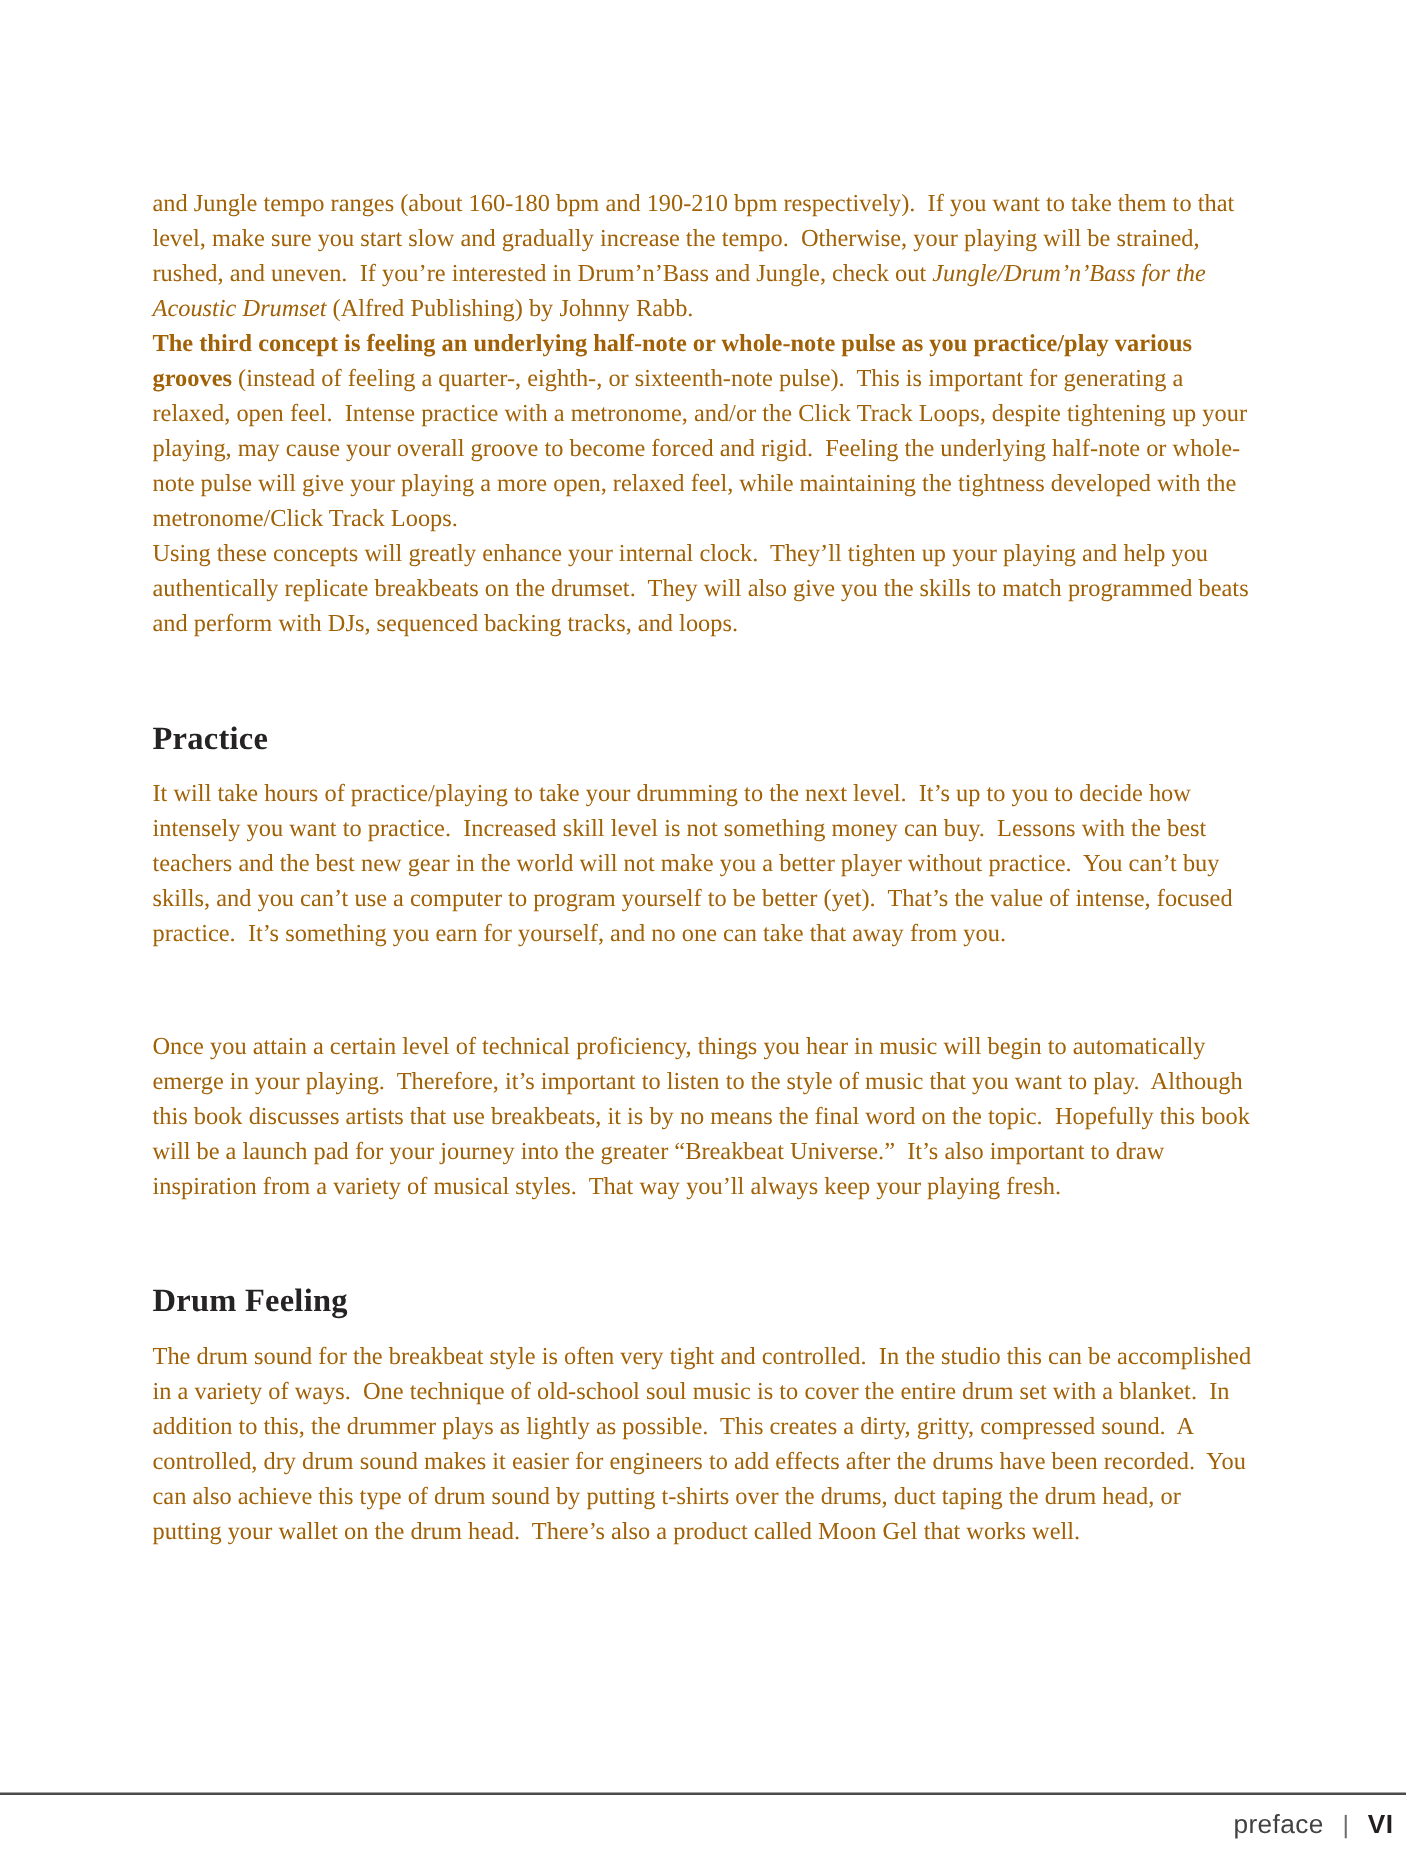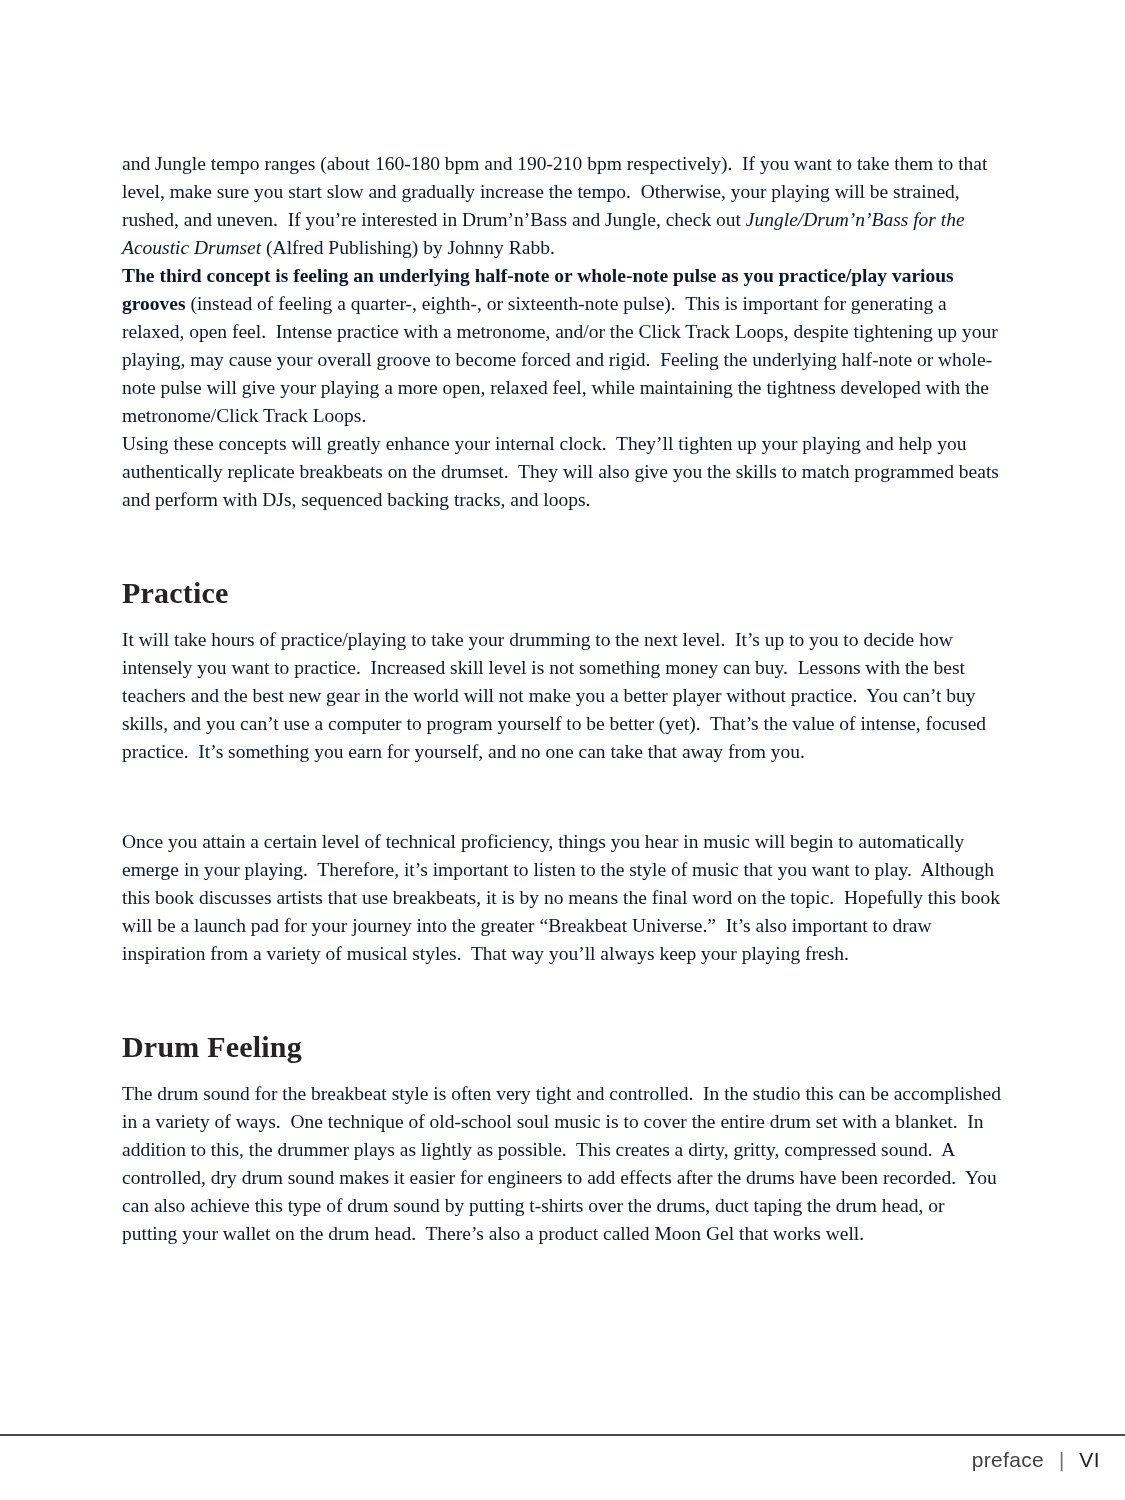--- a/index.html
+++ b/index.html
@@ -20,63 +20,63 @@
     position: absolute;
     left: 122px;
     top: 150px;
     width: 882px;
   }
   p.body-para {
     margin: 0;
     font-size: 19.5px;
     line-height: 28px;
     text-align: left;
-    color: #0f172a;
+    color: #a16207;
   }
   .gap-para { margin-top: 34px; }
   .bold-lead { font-weight: bold; }
   .italic-title { font-style: italic; }
   .section { margin-top: 62px; }
   .section-heading {
     margin: 0 0 16px 0;
-    font-size: 30px;
+    font-size: 26px;
     font-weight: bold;
     color: #262324;
     letter-spacing: 0.2px;
   }
   .footer-rule {
     position: absolute;
     left: 0;
     right: 0;
     top: 1434px;
     height: 2px;
     background: #4a4a4a;
   }
   .footer {
     position: absolute;
     top: 1448px;
-    right: 25px;
+    right: 10px;
     display: flex;
     align-items: baseline;
     gap: 15px;
     font-family: "Liberation Sans", sans-serif;
     font-size: 21px;
   }
   .footer .footer-label {
     color: #414042;
     letter-spacing: 0.3px;
   }
   .footer .footer-sep {
     color: #6d6e70;
     font-weight: 400;
     font-size: 20px;
   }
   .footer .footer-pagenum {
     color: #231f20;
-    font-weight: normal;
+    font-weight: bold;
     letter-spacing: 0.5px;
   }
 </style>
 </head>
 <body>
 
 <div class="page">
 
   <div class="content">
 

